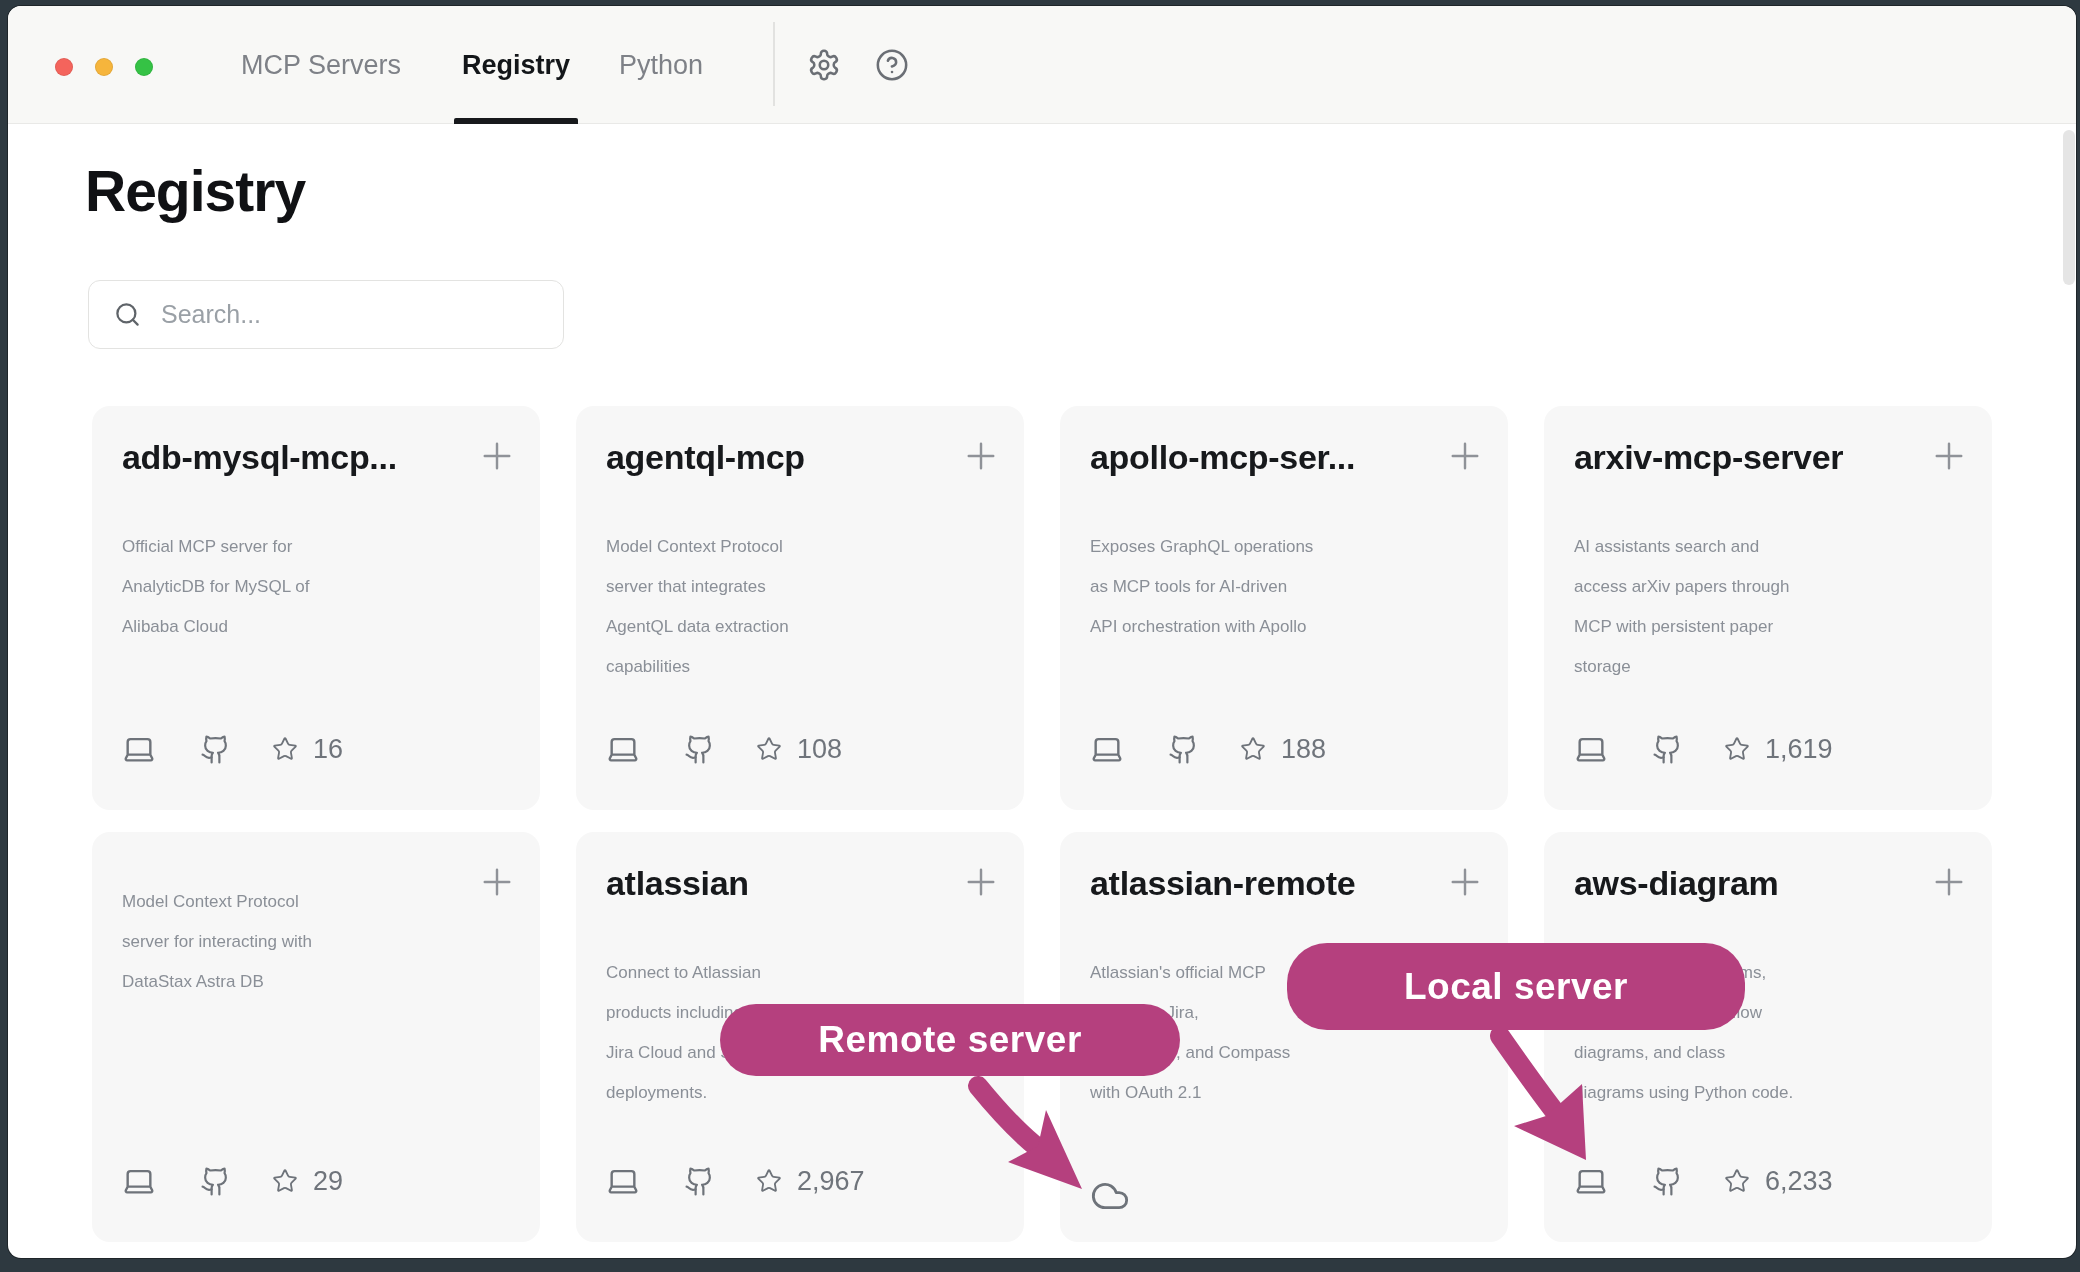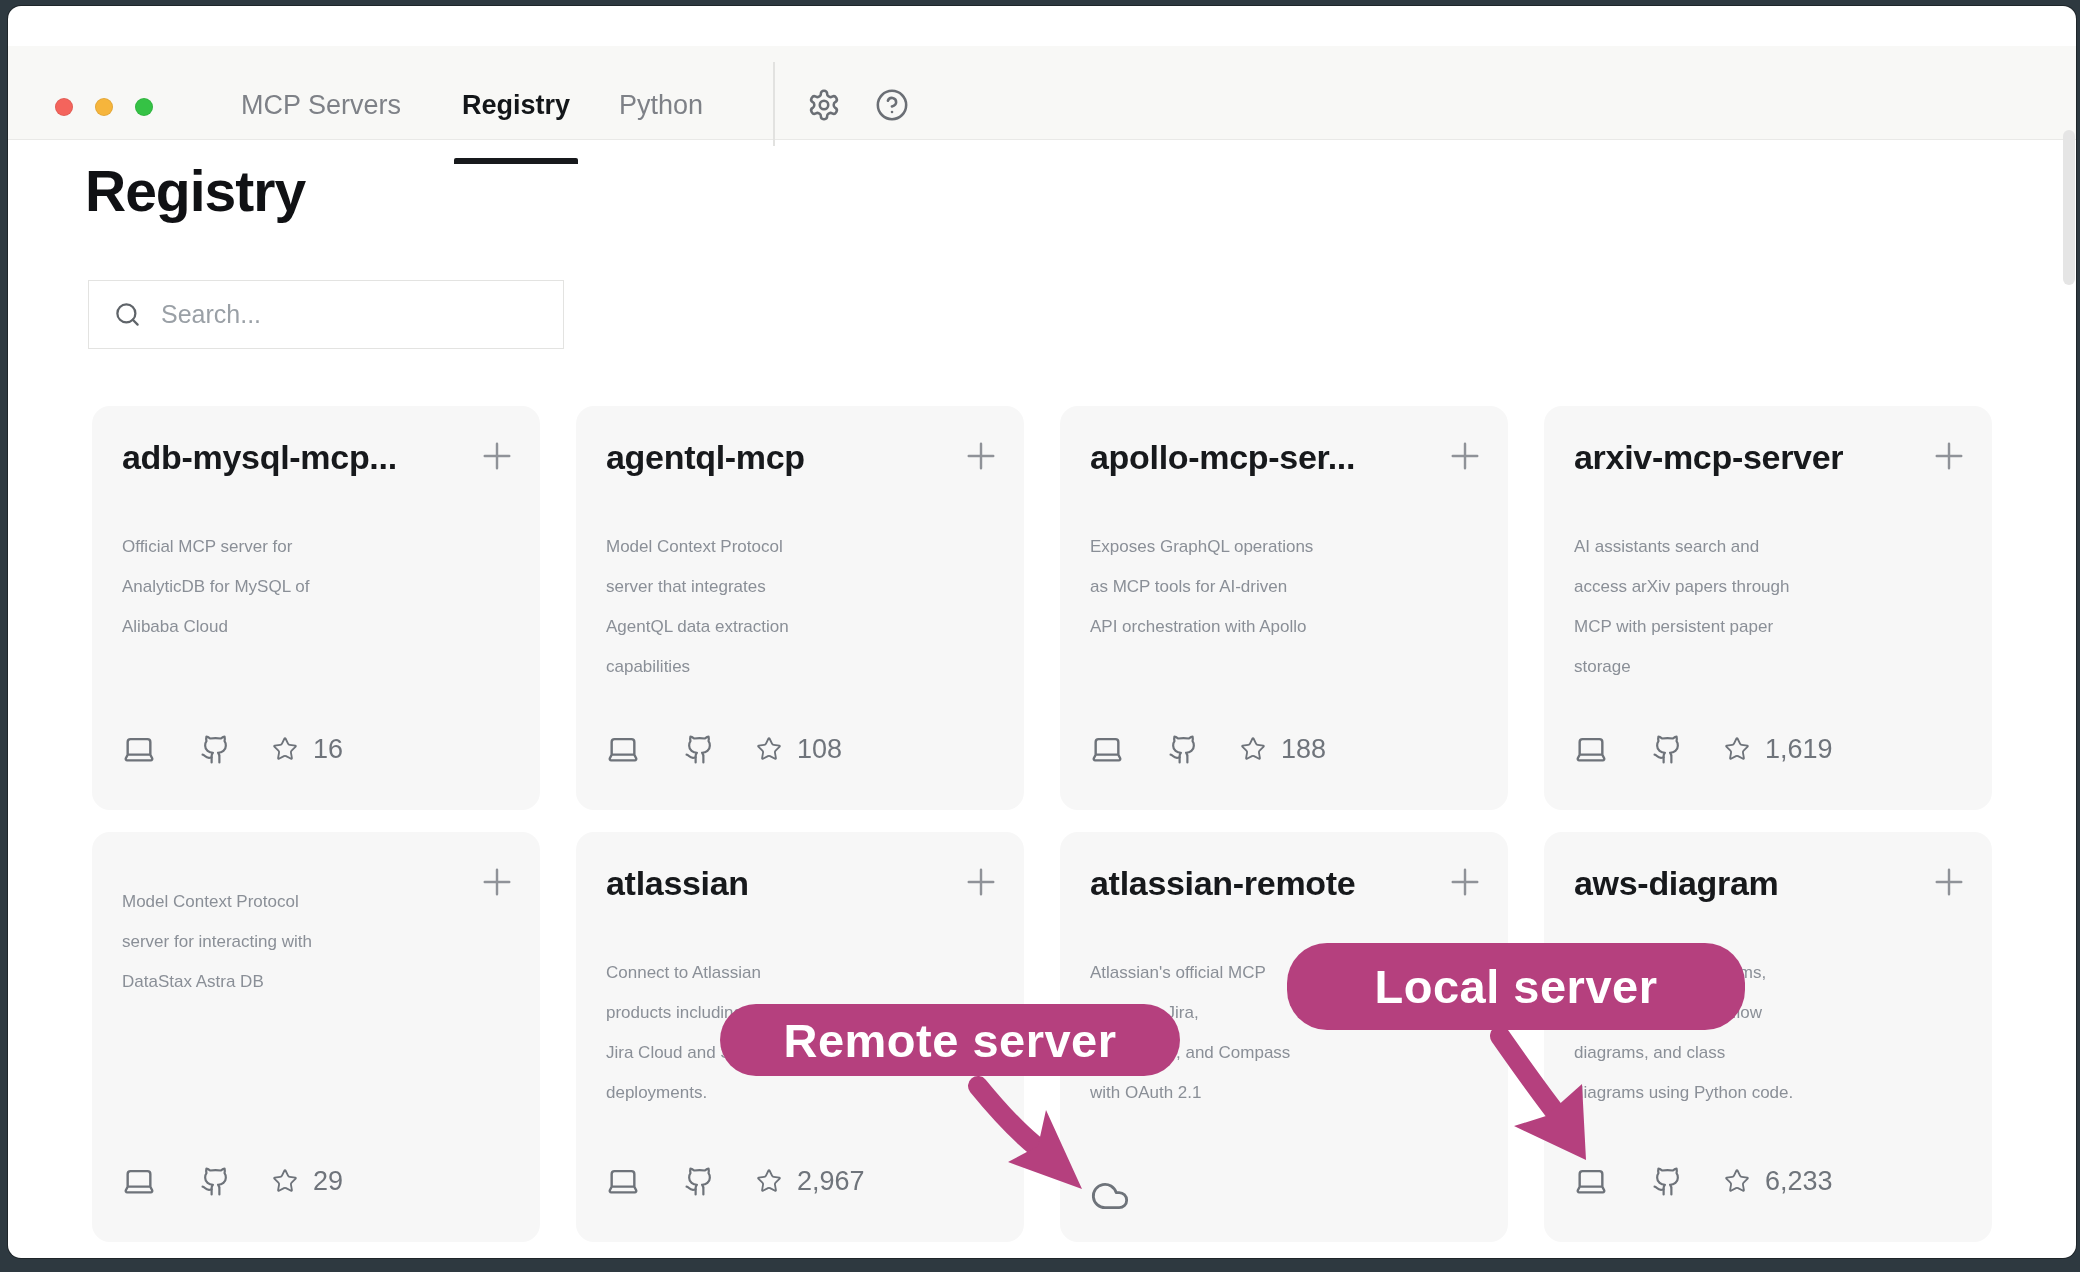--- a/index.html
+++ b/index.html
@@ -11,22 +11,22 @@
     position:relative;
     overflow:hidden;
   }
   .window {
     position:absolute; left:8px; top:6px; width:2068px; height:1252px;
     background:#ffffff; border-radius:13px; overflow:hidden;
     box-shadow:0 0 0 1px rgba(0,0,0,.35);
   }
   
   .titlebar {
-    position:absolute; left:0; top:0; right:0; height:94px;
-    background:#f8f8f6; border-bottom:1px solid #e9e9e7;margin-top:40px;
+    position:absolute; left:0; top:0; right:0; height:118px;
+    background:#f8f8f6; border-bottom:1px solid #e9e9e7;
   }
   .traffic { position:absolute; left:47px; top:52px; display:flex; gap:22px; }
   .light { width:18px; height:18px; border-radius:50%; box-shadow:inset 0 0 0 1px rgba(0,0,0,.08); }
   .light.red{ background:#f4645c; } .light.yellow{ background:#f6b53c; } .light.green{ background:#35c245; }
   .tab {
     position:absolute; top:0; height:118px; display:flex; align-items:center;
     font-size:27px; color:#7e8187; cursor:default; padding:0 8px;
   }
   .tab.t1{ left:225px; } .tab.t2{ left:446px; } .tab.t3{ left:603px; }
   .tab.active { color:#131619; font-weight:700; }
@@ -41,21 +41,21 @@
   }
   .tb-btn.gear{ left:799px; } .tb-btn.help{ left:867px; }
   .tb-btn svg{ width:34px; height:34px; }
   
   .page-title {
     position:absolute; left:77px; top:152px; font-size:57px; font-weight:700;
     color:#101114; letter-spacing:-1px;
   }
   .search-box {
     position:absolute; left:80px; top:274px; width:476px; height:69px;
-    border:1.5px solid #e3e3e1; border-radius:0; background:#fff;
+    border:1.5px solid #e3e3e1; border-radius:12px; background:#fff;
     display:flex; align-items:center;
   }
   .search-box svg{ width:27px; height:27px; color:#5f6469; margin-left:25px; flex:none; }
   .search-box input{
     border:none; outline:none; background:transparent; flex:1;
     font-family:"Liberation Sans", sans-serif;
     font-size:25px; color:#3c4043; padding:0 16px 0 20px;
   }
   .search-box input::placeholder{ color:#9aa0a6; }
   
@@ -96,21 +96,21 @@
     position:absolute; right:1px; top:124px; width:12px; height:155px;
     background:#e5e5e5; border-radius:6px;
   }
   
   .arrows{ position:absolute; inset:0; width:100%; height:100%; pointer-events:none; z-index:40; }
   .arrows .shaft{ fill:none; stroke:var(--annot); stroke-width:20; stroke-linecap:round; }
   .arrows .head{ fill:var(--annot); }
   .badge{
     position:absolute; z-index:41; background:var(--annot); color:#fff;
     border-radius:40px; display:flex; align-items:center; justify-content:center;
-    font-size:47px; font-weight:700; letter-spacing:.5px; pointer-events:none;
+    font-size:37px; font-weight:700; letter-spacing:.5px; pointer-events:none;
   }
   .badge.remote-badge{ left:712px; top:998px; width:460px; height:72px; }
   .badge.local-badge{ left:1279px; top:937px; width:458px; height:87px; }
 </style>
 </head>
 <body>
 
 <div class="window">
 
   <div class="titlebar">

